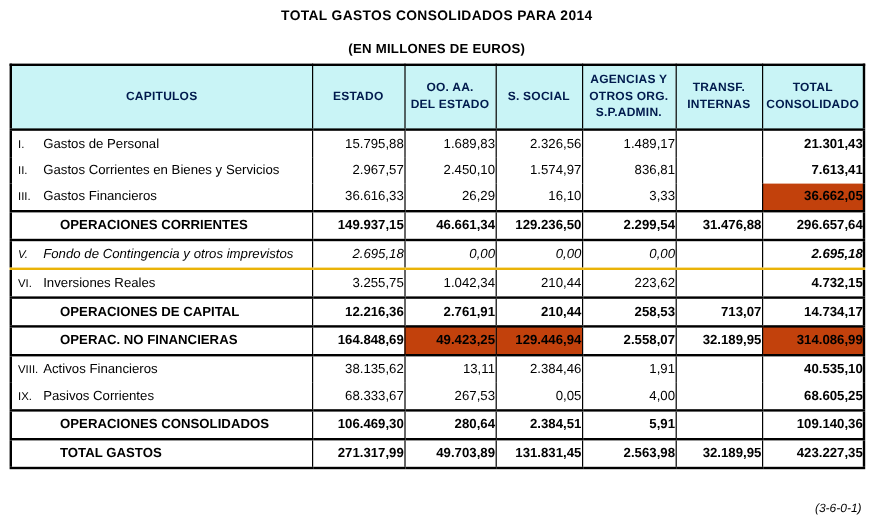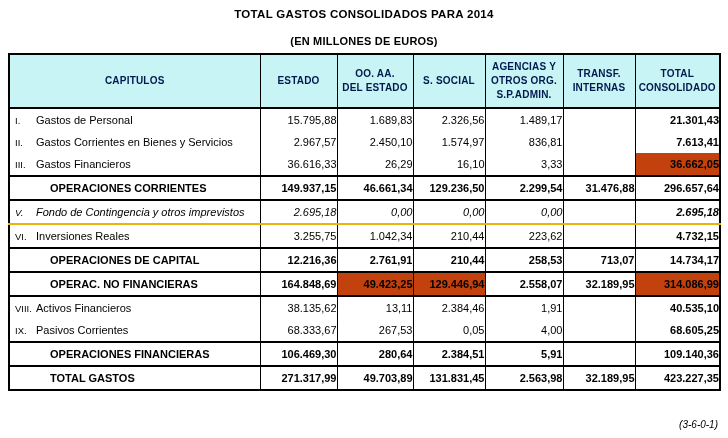--- a/index.html
+++ b/index.html
@@ -167,21 +167,21 @@
       <tr class="chapter">
         <td class="cap"><span class="roman">IX.</span><span class="lbl">Pasivos Corrientes</span></td>
         <td class="num">68.333,67</td>
         <td class="num">267,53</td>
         <td class="num">0,05</td>
         <td class="num">4,00</td>
         <td class="num"></td>
         <td class="num totcol">68.605,25</td>
       </tr>
       <tr class="subtotal">
-        <td class="cap"><span class="lbl">OPERACIONES FINANCIERAS</span></td>
+        <td class="cap"><span class="lbl">OPERACIONES CONSOLIDADOS</span></td>
         <td class="num">106.469,30</td>
         <td class="num">280,64</td>
         <td class="num">2.384,51</td>
         <td class="num">5,91</td>
         <td class="num"></td>
         <td class="num totcol">109.140,36</td>
       </tr>
       <tr class="subtotal">
         <td class="cap"><span class="lbl">TOTAL  GASTOS</span></td>
         <td class="num">271.317,99</td>

